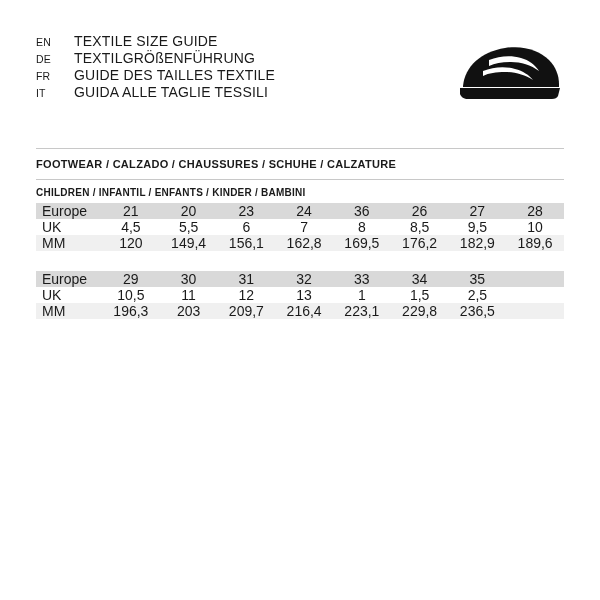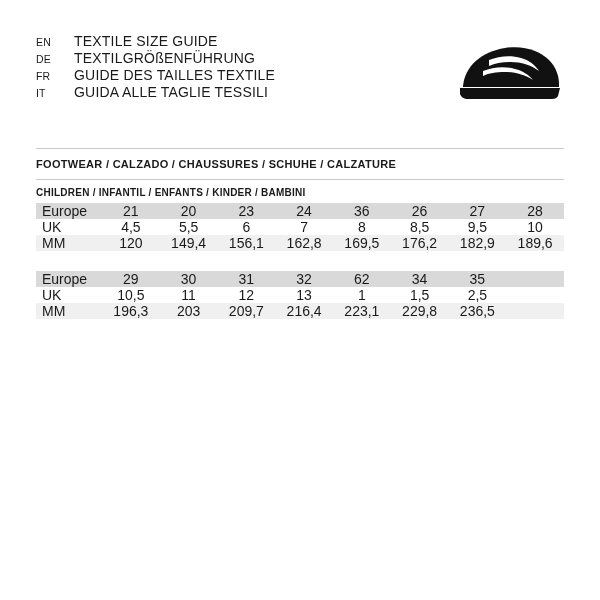--- a/index.html
+++ b/index.html
@@ -196,21 +196,21 @@
     </table>
 
   <table class="size-table t2">
     <tbody>
         <tr class="header-row">
       <td class="rowlabel">Europe</td>
       <td>29</td>
       <td>30</td>
       <td>31</td>
       <td>32</td>
-      <td>62</td>
+      <td>33</td>
       <td>34</td>
       <td>35</td>
       <td></td>
     </tr>
     <tr class="plain-row">
       <td class="rowlabel">UK</td>
       <td>10,5</td>
       <td>11</td>
       <td>12</td>
       <td>13</td>

